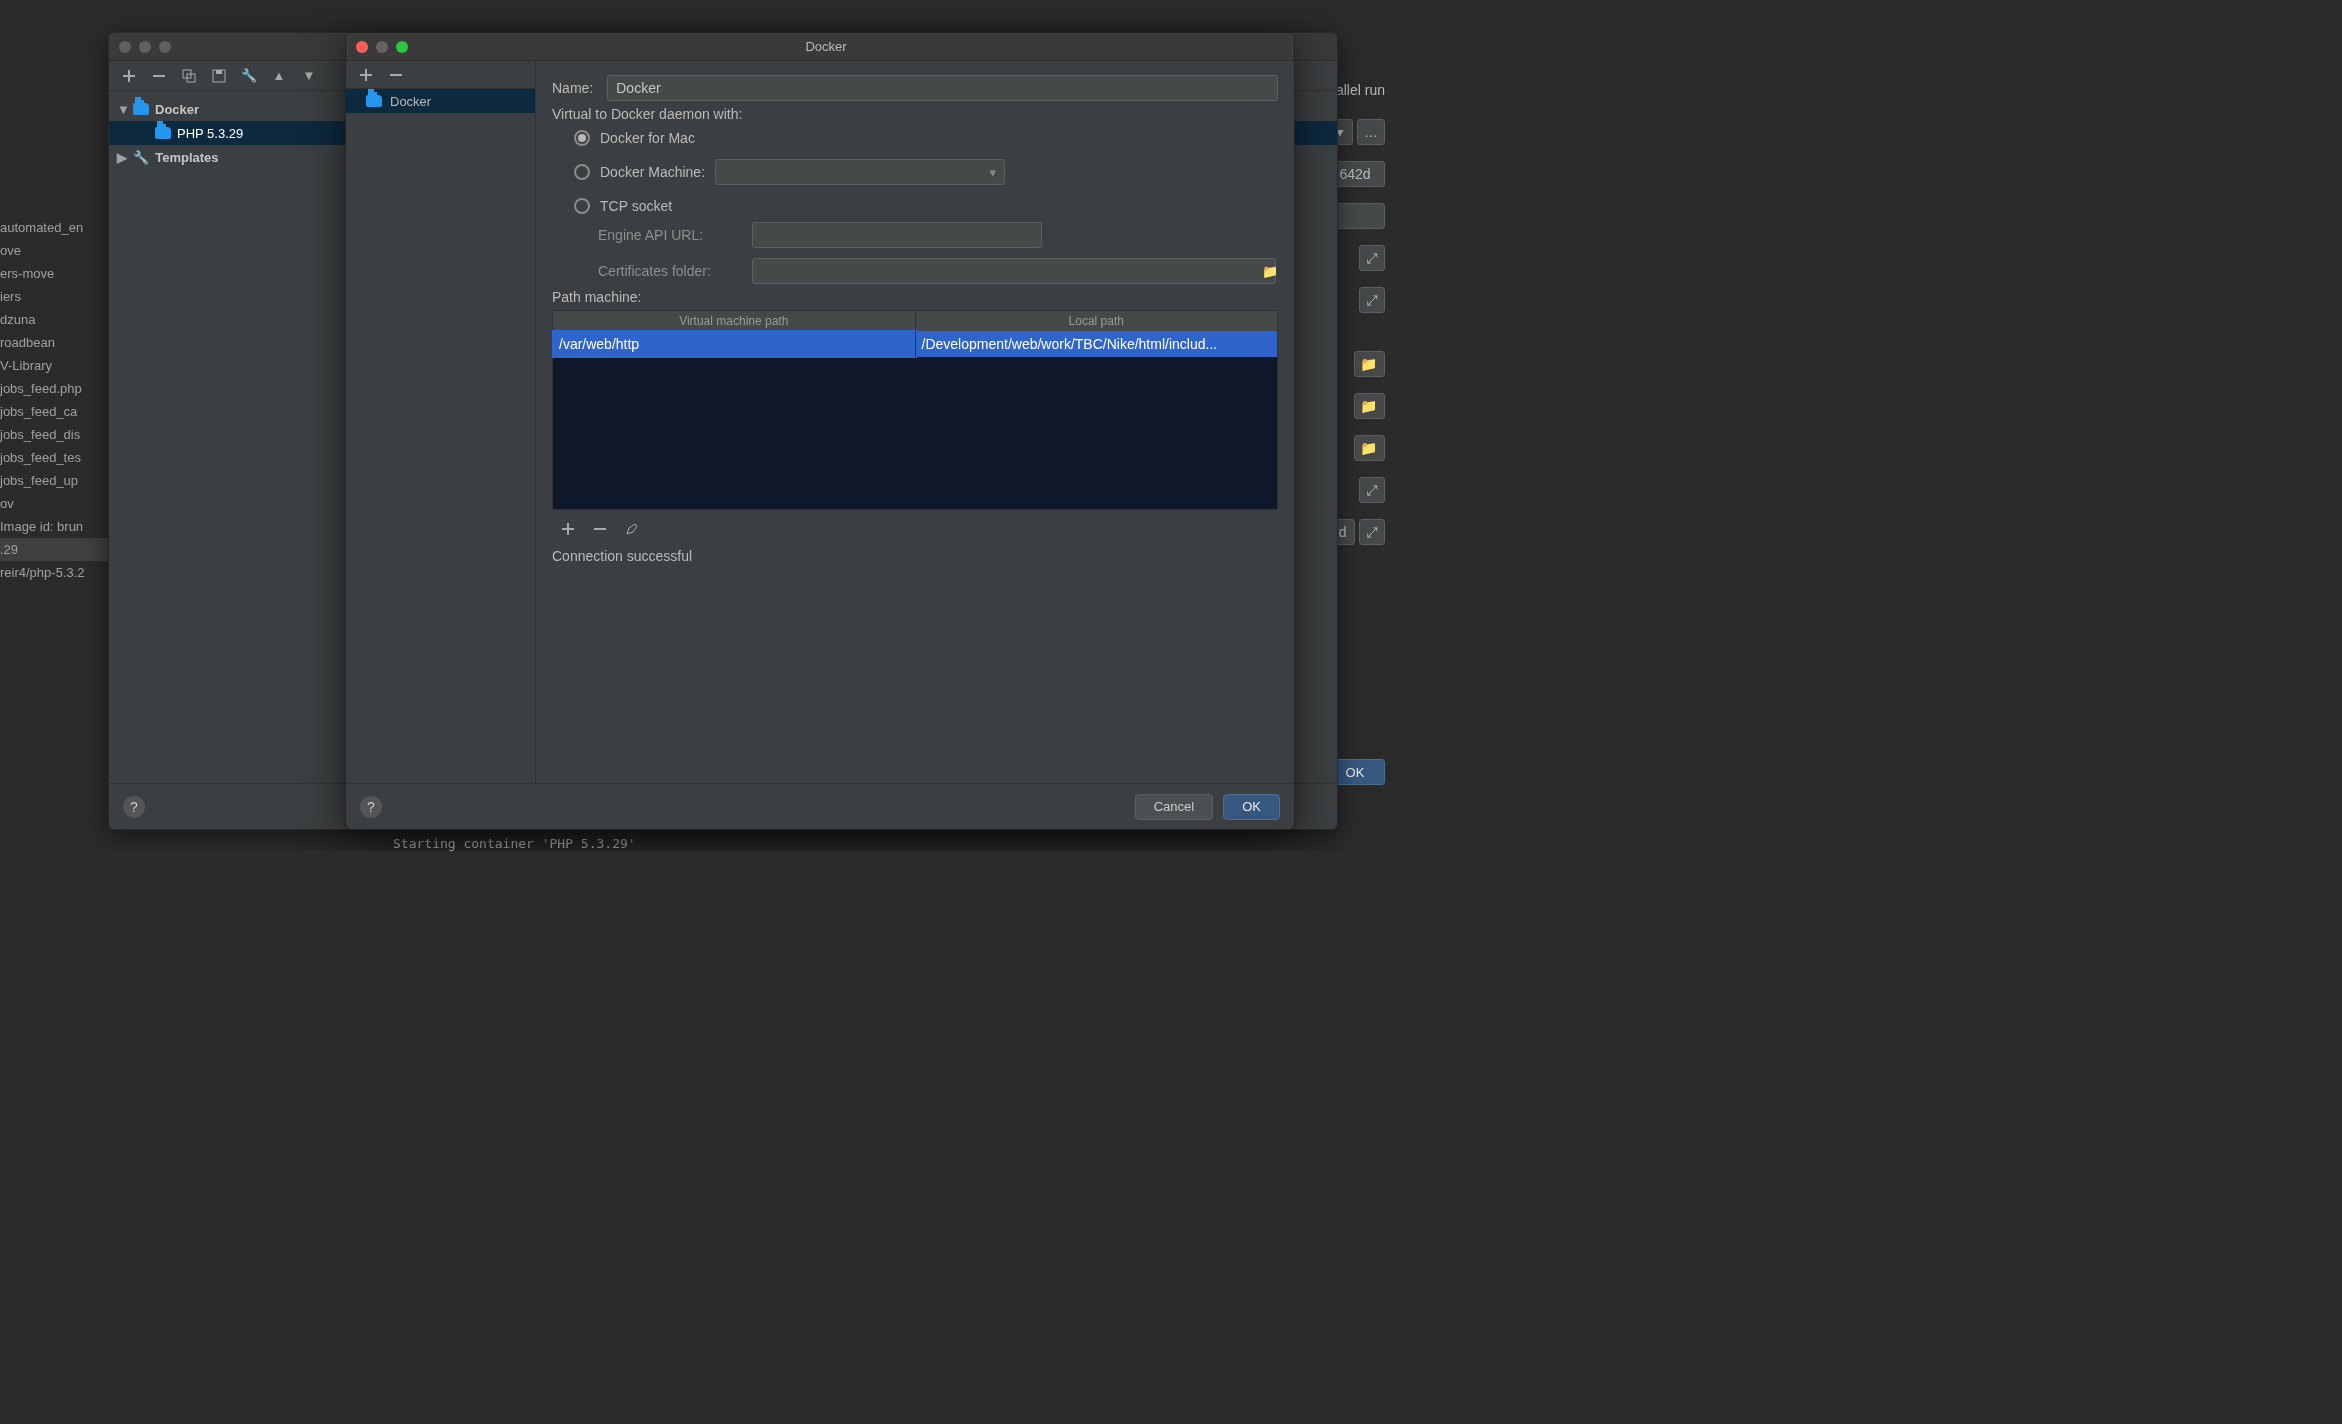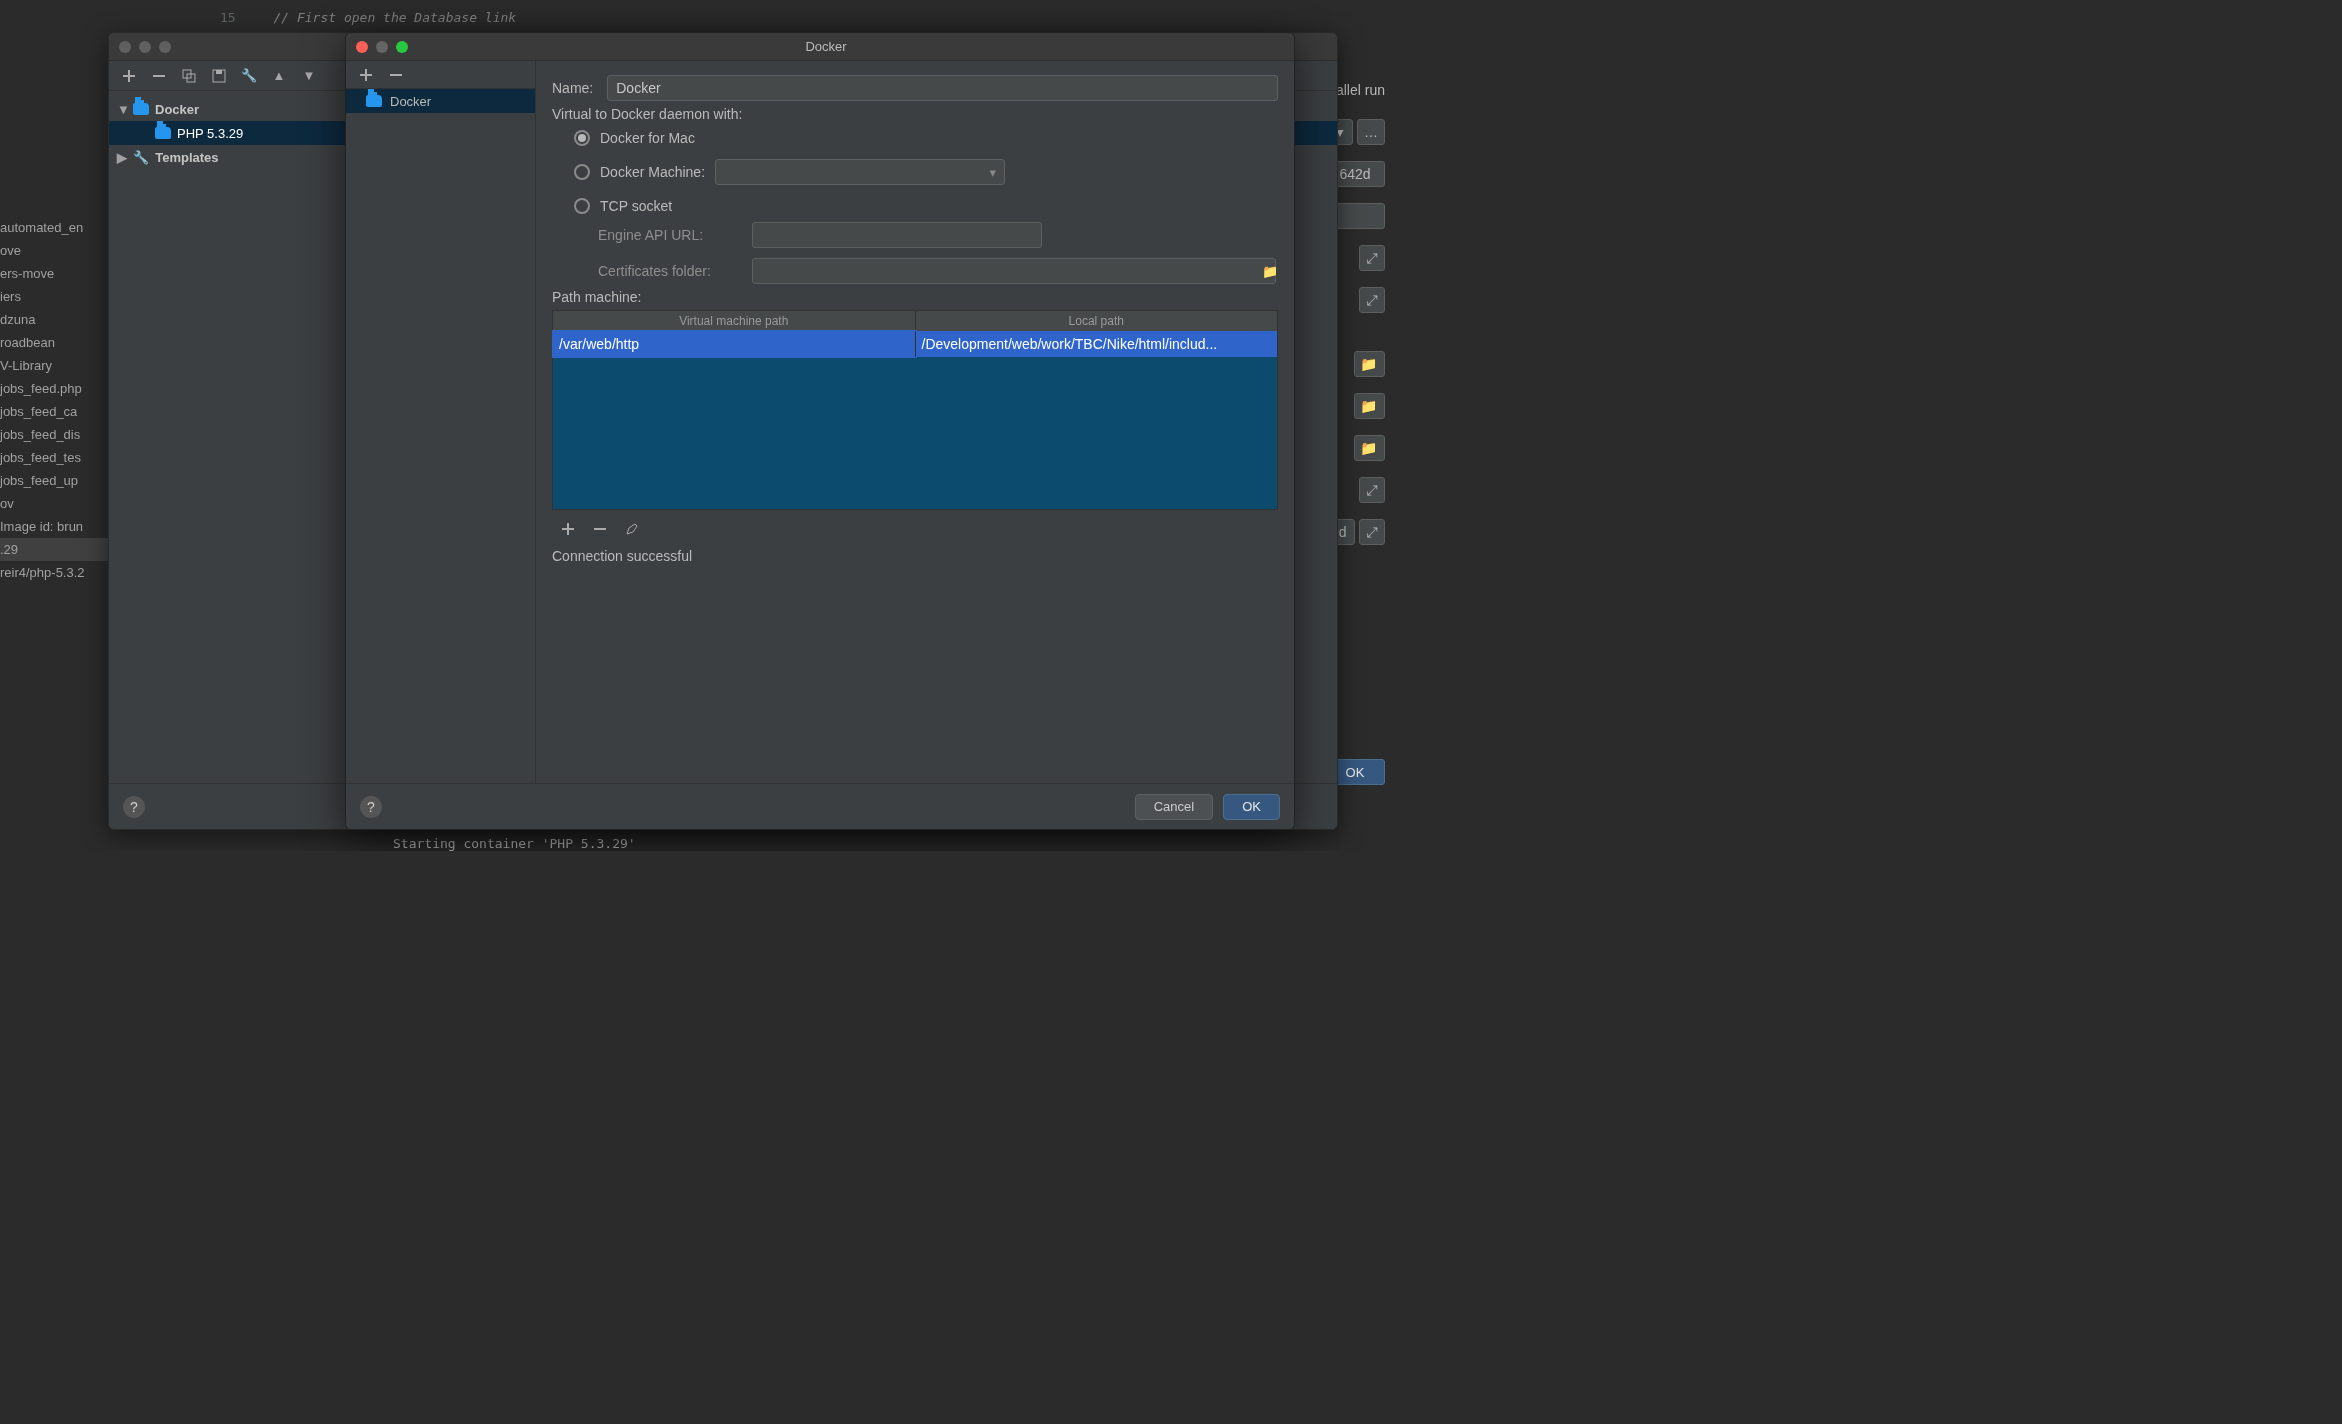--- a/index.html
+++ b/index.html
@@ -172,21 +172,21 @@
   }
   .sub-form { padding-left: 46px; display: flex; flex-direction: column; gap: 10px; }
   .sub-form .form-row .form-label { width: 140px; color: #8e8e8e; }
 
   .path-table {
     border: 1px solid #323232; display: flex; flex-direction: column; flex: 0 0 200px;
   }
   .path-head { display: flex; background: #45494a; height: 20px; font-size: 12px; color: #9a9a9a; }
   .path-head > div { flex: 1; text-align: center; border-right: 1px solid #323232; display: flex; align-items: center; justify-content: center; }
   .path-head > div:last-child { border-right: none; }
-  .path-body { flex: 1; background: #0c4a6e; }
+  .path-body { flex: 1; background: #0f172a; }
   .path-row { display: flex; height: 26px; }
   .path-row.sel > div { background: #2f65ca; color: #fff; }
   .path-row > div { flex: 1; padding: 0 6px; display: flex; align-items: center; font-size: 14px; border-right: 1px solid #323232; overflow: hidden; white-space: nowrap; text-overflow: ellipsis; }
   .path-row > div:last-child { border-right: none; }
   .path-row .editing { outline: 1px solid #2f65ca; background: #2f65ca; }
 
   .table-toolbar { display: flex; gap: 16px; padding: 6px 8px; color: #a7a7a7; }
 
   .spacer { flex: 1; }
   .win-front .footer {
@@ -195,24 +195,20 @@
   }
   .win-front .footer .spacer { flex: 1; }
   .win-front .footer .btn { margin-left: 10px; }
 
   svg { display: block; }
 </style>
 </head>
 <body>
 
 <div class="bg-editor">
-  <div class="bg-code">
-    <span class="lineno">15</span>
-    <span class="comment">// First open the Database link</span>
-  </div>
   <div class="bg-starting">Starting container 'PHP 5.3.29'</div>
 </div>
 
 <div class="bg-left-panel" id="bg-left">
     <div>automated_en</div>
     <div></div>
     <div>ove</div>
     <div>ers-move</div>
     <div></div>
     <div>iers</div>

